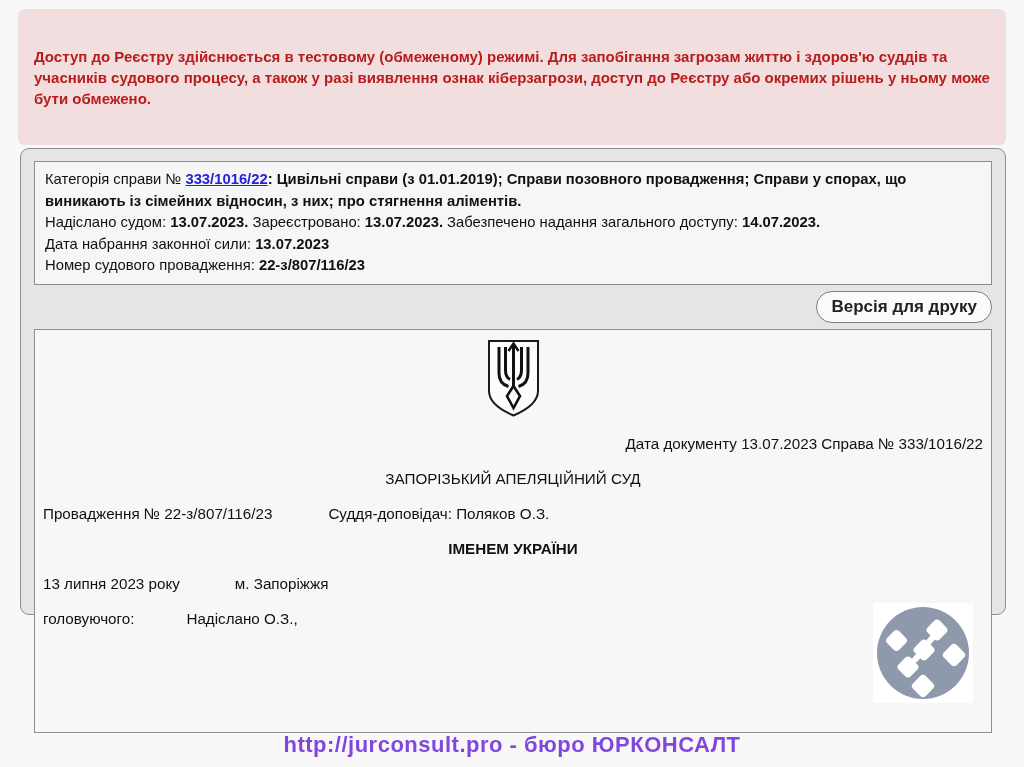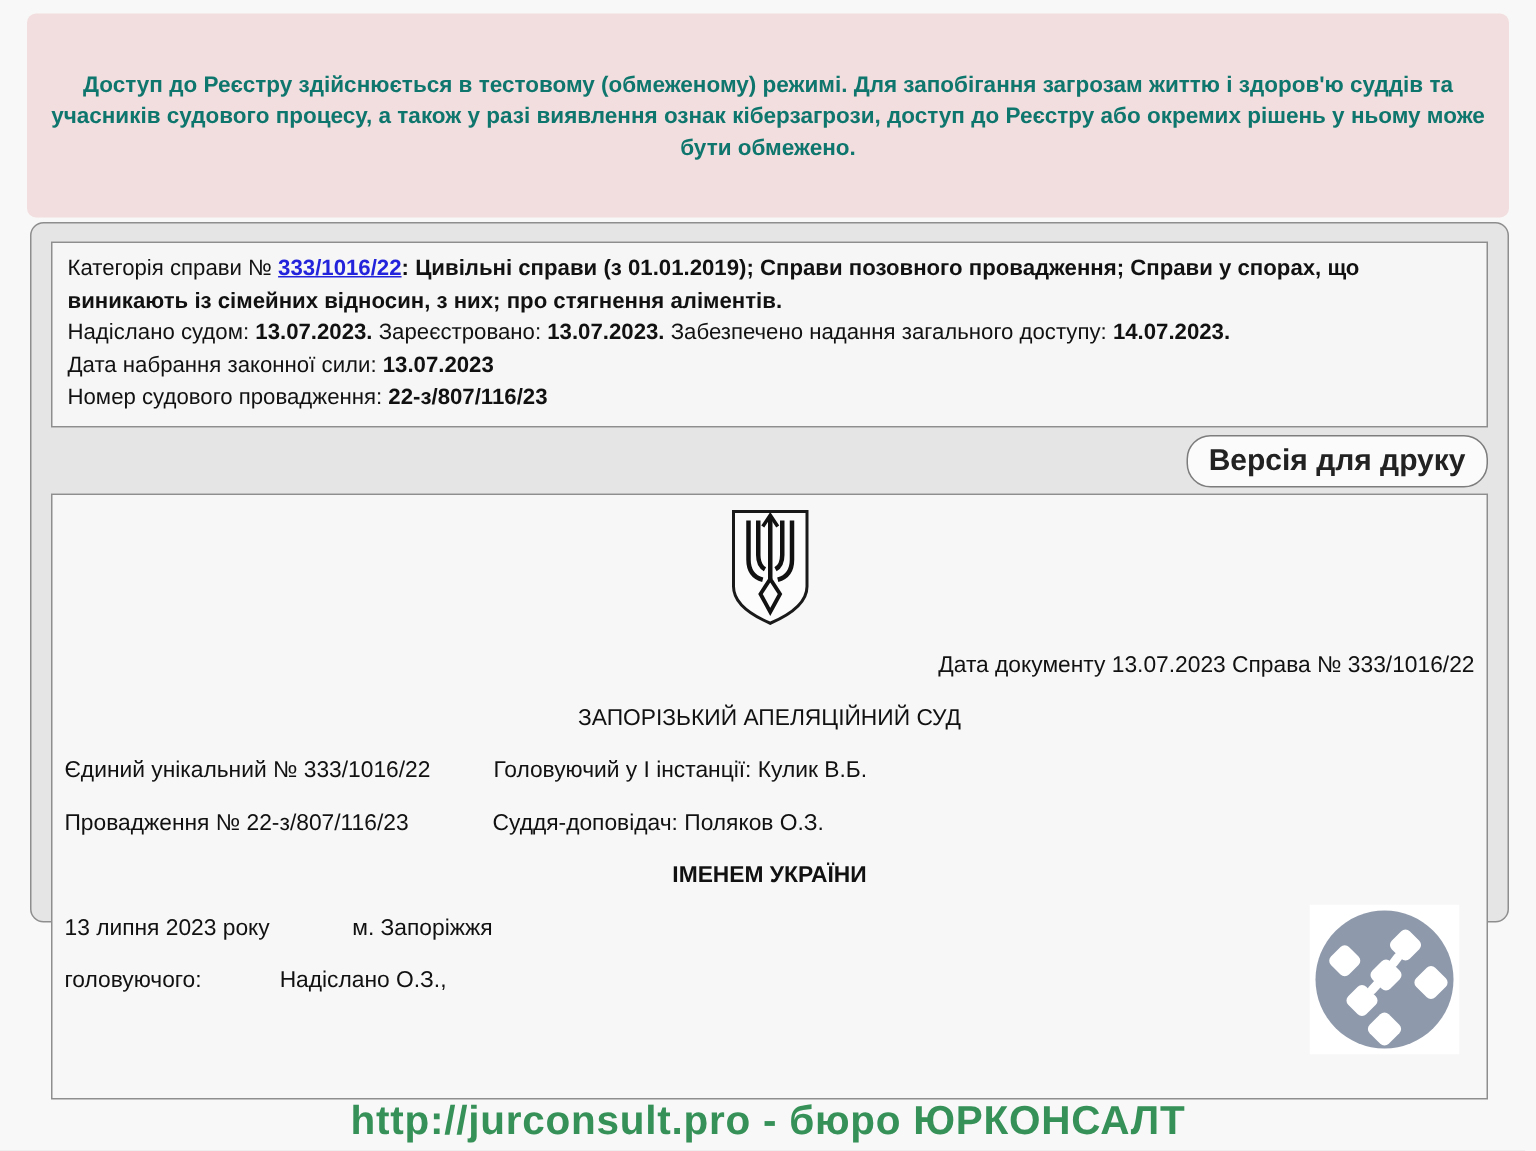--- a/index.html
+++ b/index.html
@@ -7,42 +7,41 @@
   body {
     background:#f8f8f8;
     font-family:"Liberation Sans","DejaVu Sans",sans-serif;
     position:relative;
     overflow:hidden;
     color:#111;
   }
   .banner {
     position:absolute; left:18px; top:9px; width:988px; height:136px;
     background:#f2dede; border-radius:6px;
-    color:#0f766e; font-weight:bold; font-size:15px; line-height:21px;
-    text-align:center;
+    color:#b91c1c; font-weight:bold; font-size:15px; line-height:21px;
     display:flex; align-items:center; justify-content:center;
     padding:0 16px;
   }
   .main {
     position:absolute; left:20px; top:148px; width:986px; height:467px;
     background:#e5e5e5; border:1px solid #8e8e8e; border-radius:9px;
     padding:12px 13px;
   }
   .case-box {
     background:#f6f6f6; border:1px solid #8e8e8e;
     width:100%; height:124px;
     padding:7px 10px;
     font-size:14.8px; line-height:21.6px;
   }
   .case-link { color:#2323dc; font-weight:bold; text-decoration:underline; cursor:pointer; }
   .b { font-weight:bold; }
   .btn-row { height:44px; display:flex; justify-content:flex-end; align-items:center; }
   .print-btn {
     background:#fbfbfb; border:1px solid #7d7d7d; border-radius:16px;
-    padding:5px 14px; font-weight:bold; font-size:20px; color:#222;
+    padding:5px 14px; font-weight:bold; font-size:17px; color:#222;
     font-family:"Liberation Sans","DejaVu Sans",sans-serif; cursor:pointer;
   }
   .doc-box {
     position:relative;
     background:#f7f7f7; border:1px solid #8e8e8e;
     height:404px; padding:8px 8px;
     font-size:15.2px;
   }
   .emblem { text-align:center; height:80px; }
   .doc-box p { line-height:19px; margin:16px 0; }
@@ -51,22 +50,22 @@
   .gap-a { display:inline-block; width:42px; }
   .gap-b { display:inline-block; width:56px; }
   .gap-c { display:inline-block; width:55px; }
   .gap-d { display:inline-block; width:52px; }
   .logo {
     position:absolute; right:18px; top:273px;
     width:100px; height:100px;
   }
   .watermark {
     position:absolute; left:50%; top:732px; transform:translateX(-50%);
-    font-size:27px; font-weight:bold; white-space:nowrap;
-    color:#15803d; opacity:0.85; z-index:10; letter-spacing:0.5px;
+    font-size:22px; font-weight:bold; white-space:nowrap;
+    color:#6d28d9; opacity:0.85; z-index:10; letter-spacing:0.5px;
   }
 </style>
 </head>
 <body>
 
 <div class="banner">
   <span>Доступ до Реєстру здійснюється в тестовому (обмеженому) режимі. Для запобігання загрозам життю і здоров'ю суддів та учасників судового процесу, а також у разі виявлення ознак кіберзагрози, доступ до Реєстру або окремих рішень у ньому може бути обмежено.</span>
 </div>
 
 <div class="main">
@@ -96,21 +95,20 @@
         </g>
         <path d="M23.5 13 L28.5 5.5 L33.5 13" stroke="#111" stroke-width="2.4" fill="none"></path>
         <path d="M28.5 48 L35 58 L28.5 70 L22 58 Z" stroke="#111" stroke-width="2.6" fill="none"></path>
       </svg>
     </div>
 
     <p class="right">Дата документу 13.07.2023 Справа № 333/1016/22</p>
 
     <p class="center">ЗАПОРІЗЬКИЙ АПЕЛЯЦІЙНИЙ СУД</p>
 
-    <p><span>Єдиний унікальний № 333/1016/22</span><span class="gap-a"></span><span>Головуючий у І інстанції: Кулик В.Б.</span></p>
 
     <p><span>Провадження № 22-з/807/116/23</span><span class="gap-b"></span><span>Суддя-доповідач: Поляков О.З.</span></p>
 
 
     <p class="center b">ІМЕНЕМ УКРАЇНИ</p>
 
     <p><span>13 липня 2023 року</span><span class="gap-c"></span><span>м. Запоріжжя</span></p>
 
 
     <p><span>головуючого:</span><span class="gap-d"></span><span>Надіслано О.З.,</span></p>

